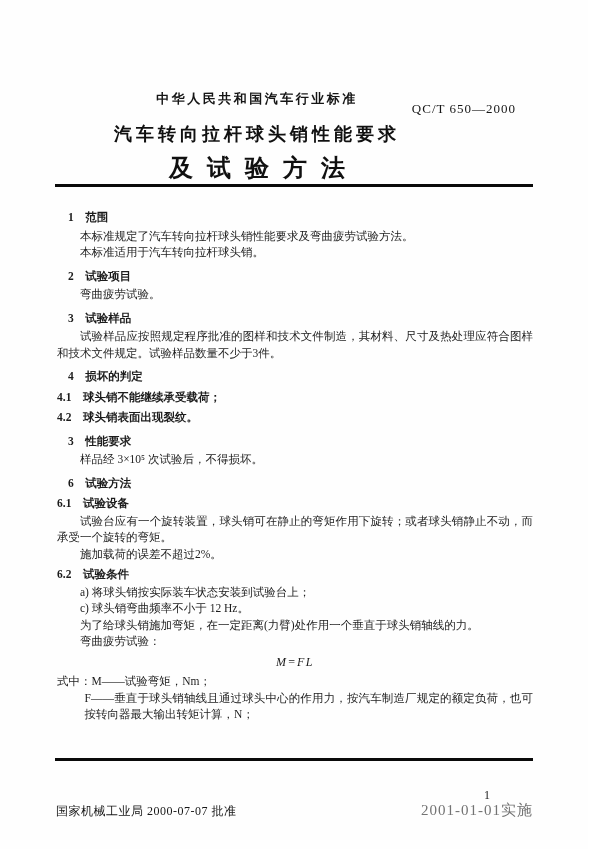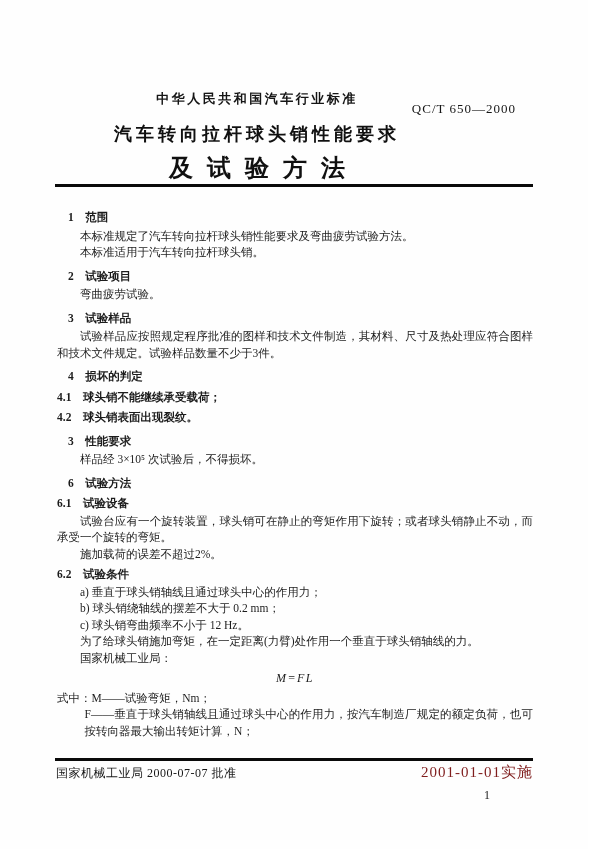--- a/index.html
+++ b/index.html
@@ -60,25 +60,25 @@
   .b-p-list { margin-left: 2em; text-align: left; }
   .b-p-flush { text-align: left; }
   .b-p-hang { margin-left: 2.4em; }
   .b-formula {
     text-align: center; font-style: italic; letter-spacing: 1.5px;
     margin: 4px 0 3px 0; font-size: 12px;
   }
 
   
   .footer-row {
-    position: absolute; left: 56px; right: 55px; top: 763px;
+    position: absolute; left: 56px; right: 55px; top: 801px;
     display: flex; justify-content: space-between; align-items: baseline;
   }
   .approval { font-size: 12px; letter-spacing: 0.5px; color: #161616; }
-  .implementation { font-size: 15px; letter-spacing: 1px; color: #7f1d1d; margin-left: 32px; }
+  .implementation { font-size: 15px; letter-spacing: 1px; color: #737373; margin-left: 32px; }
   .page-number {
     position: absolute; top: 788px; right: 98px;
     font-size: 12px; color: #222;
   }
 </style>
 </head>
 <body>
 
 <div class="page">
 
@@ -101,25 +101,24 @@
     <div class="b-h1">4　损坏的判定</div>
     <div class="b-h2">4.1　球头销不能继续承受载荷；</div>
     <div class="b-h2">4.2　球头销表面出现裂纹。</div>
     <div class="b-h1">3　性能要求</div>
     <div class="b-p-indent">样品经 3×10⁵ 次试验后，不得损坏。</div>
     <div class="b-h1">6　试验方法</div>
     <div class="b-h2">6.1　试验设备</div>
     <div class="b-p-indent">试验台应有一个旋转装置，球头销可在静止的弯矩作用下旋转；或者球头销静止不动，而承受一个旋转的弯矩。</div>
     <div class="b-p-indent">施加载荷的误差不超过2%。</div>
     <div class="b-h2">6.2　试验条件</div>
-    <div class="b-p-list">a) 垂直于球头销轴线且通过球头中心的作用力；</div>
-    <div class="b-p-list">b) 球头销绕轴线的摆差不大于 0.2 mm；</div>
+    <div class="b-p-list">a) 将球头销按实际装车状态安装到试验台上；</div>
     <div class="b-p-list">c) 球头销弯曲频率不小于 12 Hz。</div>
     <div class="b-p-indent">为了给球头销施加弯矩，在一定距离(力臂)处作用一个垂直于球头销轴线的力。</div>
-    <div class="b-p-indent">国家机械工业局：</div>
+    <div class="b-p-indent">弯曲疲劳试验：</div>
     <div class="b-formula">M=FL</div>
     <div class="b-p-flush">式中：M——试验弯矩，Nm；</div>
     <div class="b-p-hang">F——垂直于球头销轴线且通过球头中心的作用力，按汽车制造厂规定的额定负荷，也可按转向器最大输出转矩计算，N；</div>
   </div>
 
   <div class="rule rule-bottom"></div>
   <div class="footer-row">
     <span class="approval">国家机械工业局 2000-07-07 批准</span>
     <span class="implementation">2001-01-01实施</span>
   </div>

